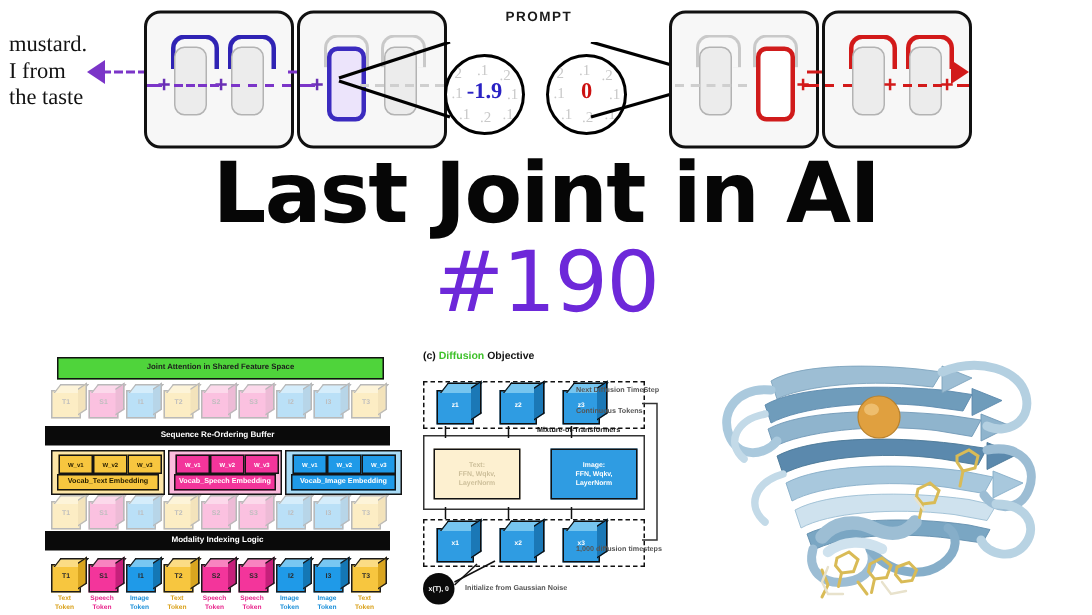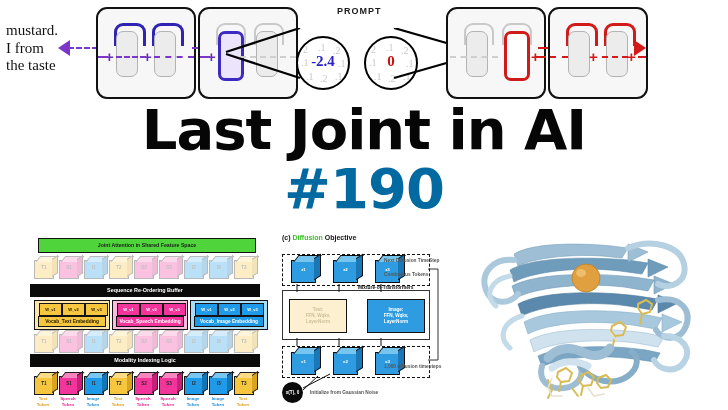--- a/index.html
+++ b/index.html
@@ -92,22 +92,22 @@
   .mag .g7{left:22px;top:35px;}.mag .g8{left:37px;top:33px;}
 
   
   .title{
     position:absolute;left:0;right:0;top:103px;text-align:center;
     font-family:"DejaVu Sans",sans-serif;font-weight:bold;
     font-size:56px;color:#060606;letter-spacing:-1px;line-height:0.98;
   }
   .title2{
     position:absolute;left:0;right:0;top:162px;text-align:center;
-    font-family:"DejaVu Sans",sans-serif;font-weight:bold;
-    font-size:56px;color:#0369a1;letter-spacing:-1px;line-height:0.98;
+    font-family:"DejaVu Sans",sans-serif;font-weight:normal;
+    font-size:56px;color:#6d28d9;letter-spacing:-1px;line-height:0.98;
   }
 
   
   .figA{position:absolute;left:24px;top:232px;width:250px;height:176px;background:#fff;}
   .greenbar{
     position:absolute;left:14px;top:6px;width:216px;height:13px;
     background:#4fd43b;border:1.6px solid #111;
     font-size:5.2px;font-weight:bold;color:#1d1d1d;text-align:center;line-height:13px;
   }
   .blackbar{
@@ -269,21 +269,21 @@
 
     <div class="mag m1">
       <span class="ghost g1">2</span>
       <span class="ghost g2">.1</span>
       <span class="ghost g3">.2</span>
       <span class="ghost g4">.1</span>
       <span class="ghost g5">.1</span>
       <span class="ghost g6">.1</span>
       <span class="ghost g7">.2</span>
       <span class="ghost g8">.1</span>
-      <div class="num blue">-2.4</div>
+      <div class="num blue">-1.9</div>
     </div>
 
     <div class="mag m2">
       <span class="ghost g1">2</span>
       <span class="ghost g2">.1</span>
       <span class="ghost g3">.2</span>
       <span class="ghost g4">.1</span>
       <span class="ghost g5">.1</span>
       <span class="ghost g6">.1</span>
       <span class="ghost g7">.2</span>

